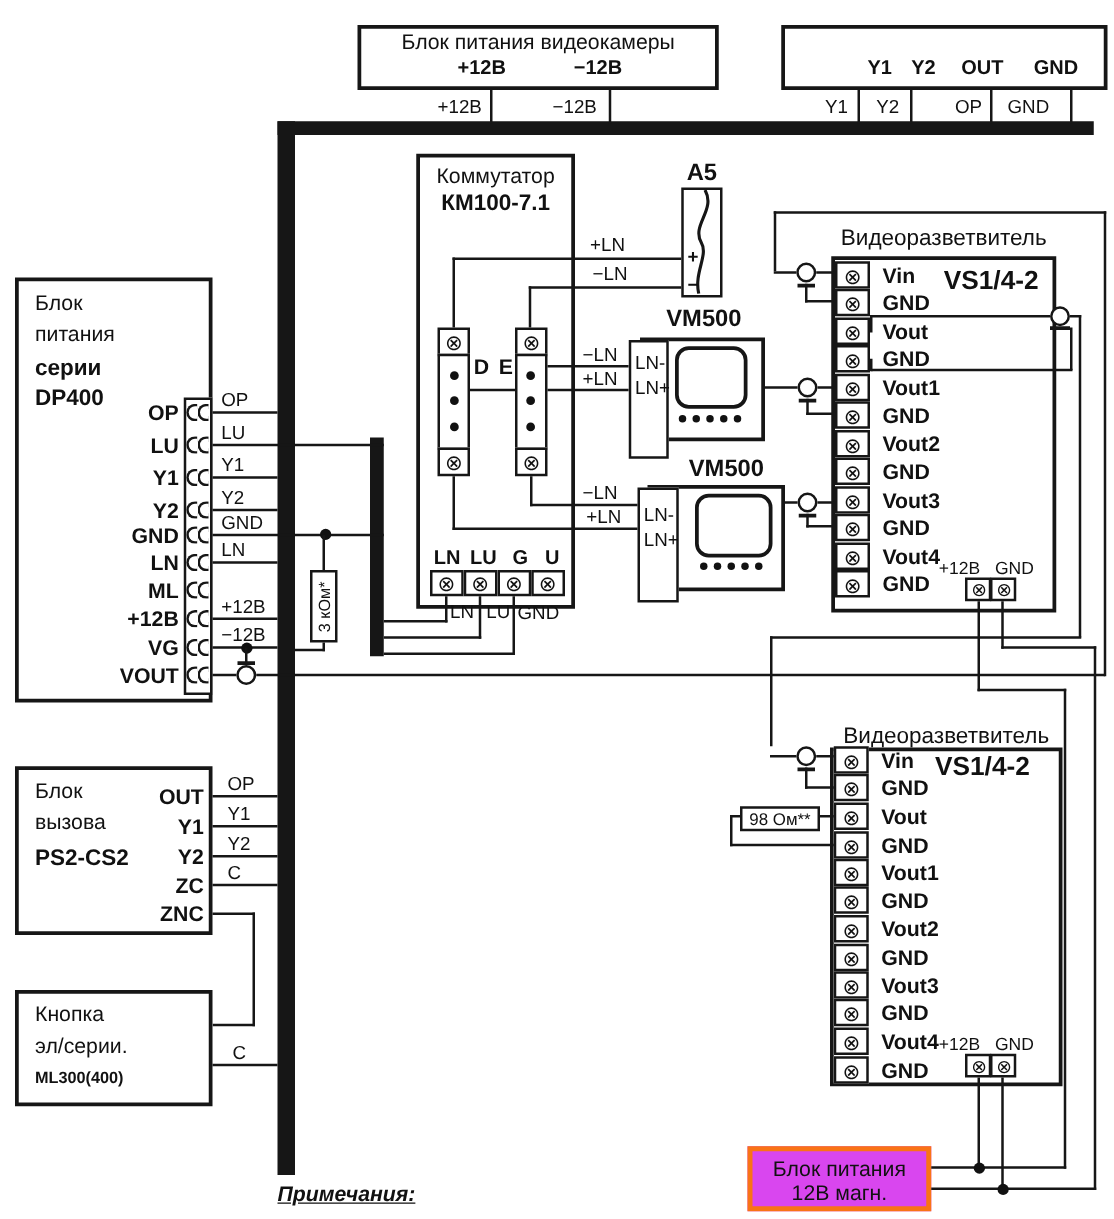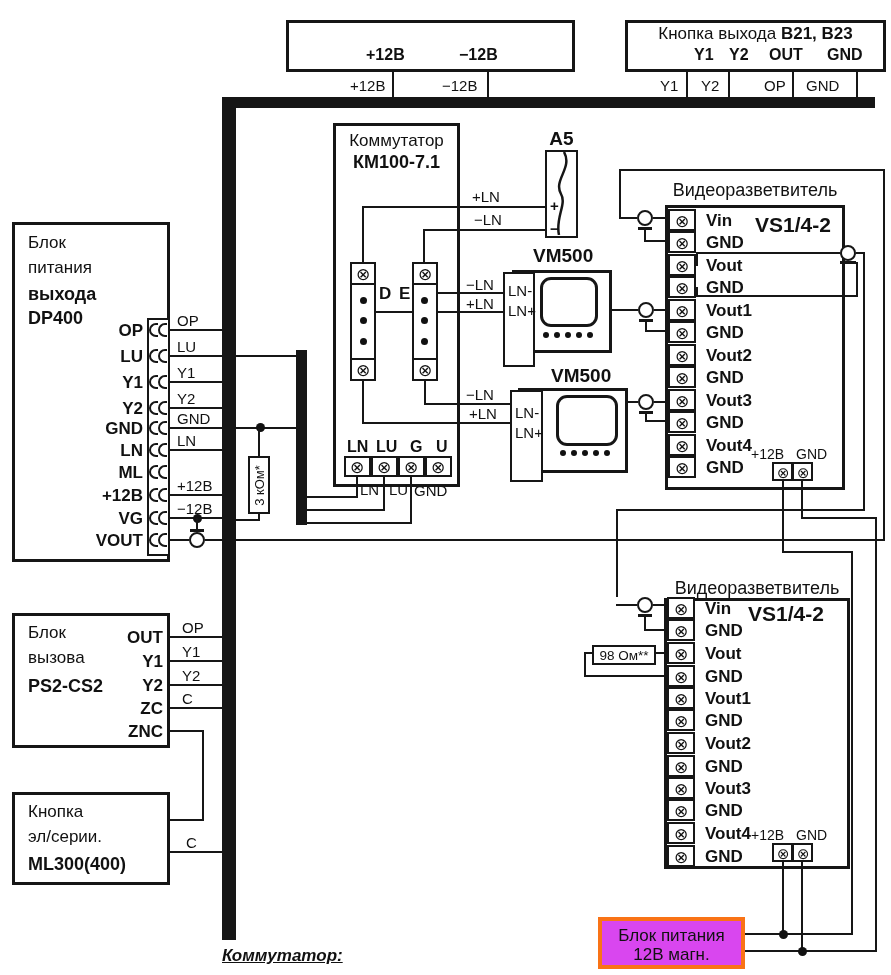--- a/index.html
+++ b/index.html
@@ -31,46 +31,46 @@
 </head>
 <body>
 
 <div id="stage">
 
   <div class="w" style="left:222px;top:97px;width:653px;height:11px"></div>
   <div class="w" style="left:222px;top:97px;width:14px;height:843px"></div>
   <div class="w" style="left:296px;top:350px;width:11px;height:175px"></div>
 
   <div class="box" style="left:286px;top:20px;width:289px;height:52px"></div>
+  <div class="t title ctr" style="left:290px;top:24px;width:281px">Блок питания видеокамеры</div>
   <div class="tb" style="left:366px;top:46px;font-size:16px">+12В</div>
   <div class="tb" style="left:459px;top:46px;font-size:16px">−12В</div>
   <div class="t" style="left:350px;top:77px">+12В</div>
   <div class="t" style="left:442px;top:77px">−12В</div>
   <div class="w" style="left:392px;top:72px;width:2px;height:27px"></div>
   <div class="w" style="left:487px;top:72px;width:2px;height:27px"></div>
 
   <div class="box" style="left:625px;top:20px;width:261px;height:52px"></div>
-  <div class="t title ctr" style="left:629px;top:24px;width:253px"><span>Кнопка выхода </span><b>В21, В23</b></div>
   <div class="tb" style="left:694px;top:46px;font-size:16px">Y1</div>
   <div class="tb" style="left:729px;top:46px;font-size:16px">Y2</div>
   <div class="tb" style="left:769px;top:46px;font-size:16px">OUT</div>
   <div class="tb" style="left:827px;top:46px;font-size:16px">GND</div>
   <div class="t" style="left:660px;top:77px">Y1</div>
   <div class="t" style="left:701px;top:77px">Y2</div>
   <div class="t" style="left:764px;top:77px">OP</div>
   <div class="t" style="left:806px;top:77px">GND</div>
   <div class="w" style="left:686px;top:72px;width:2px;height:27px"></div>
   <div class="w" style="left:728px;top:72px;width:2px;height:27px"></div>
   <div class="w" style="left:792px;top:72px;width:2px;height:27px"></div>
   <div class="w" style="left:856px;top:72px;width:2px;height:27px"></div>
 
   <div class="box" style="left:12px;top:222px;width:158px;height:340px"></div>
   <div class="t title" style="left:28px;top:233px">Блок</div>
   <div class="t title" style="left:28px;top:258px">питания</div>
-  <div class="tb" style="left:28px;top:284px;font-size:18px">выхода</div>
+  <div class="tb" style="left:28px;top:284px;font-size:18px">серии</div>
   <div class="tb" style="left:28px;top:308px;font-size:18px">DP400</div>
 
   <div class="rowlab rt" style="left:60px;top:321px;width:83px">OP</div>
   <div class="rowlab rt" style="left:60px;top:347px;width:83px">LU</div>
   <div class="rowlab rt" style="left:60px;top:373px;width:83px">Y1</div>
   <div class="rowlab rt" style="left:60px;top:399px;width:83px">Y2</div>
   <div class="rowlab rt" style="left:60px;top:419px;width:83px">GND</div>
   <div class="rowlab rt" style="left:60px;top:441px;width:83px">LN</div>
   <div class="rowlab rt" style="left:60px;top:463px;width:83px">ML</div>
   <div class="rowlab rt" style="left:60px;top:486px;width:83px">+12В</div>
@@ -439,28 +439,28 @@
   <div class="w" style="left:202px;top:730px;width:2px;height:91px"></div>
   <div class="w" style="left:170px;top:819px;width:34px;height:2px"></div>
   <div class="t" style="left:182px;top:619px">OP</div>
   <div class="t" style="left:182px;top:643px">Y1</div>
   <div class="t" style="left:182px;top:667px">Y2</div>
   <div class="t" style="left:182px;top:690px">C</div>
 
   <div class="box" style="left:12px;top:792px;width:158px;height:93px"></div>
   <div class="t title" style="left:28px;top:802px">Кнопка</div>
   <div class="t title" style="left:28px;top:827px">эл/серии.</div>
-  <div class="tb" style="left:28px;top:854px;font-size:18px">ML300(400)</div>
+  <div class="tb" style="left:28px;top:854px;font-size:13px">ML300(400)</div>
   <div class="w" style="left:170px;top:851px;width:52px;height:2px"></div>
   <div class="t" style="left:186px;top:834px">C</div>
 
   <div class="box4" style="left:598px;top:917px;width:147px;height:52px">
     <div class="t ctr" style="left:0;top:5px;width:139px;font-size:17px">Блок питания</div>
     <div class="t ctr" style="left:0;top:24px;width:139px;font-size:17px">12В магн.</div>
   </div>
   <div class="w" style="left:745px;top:933px;width:108px;height:2px"></div>
   <div class="w" style="left:745px;top:950px;width:132px;height:2px"></div>
   <div class="dot" style="left:779px;top:930px"></div>
   <div class="dot" style="left:798px;top:947px"></div>
 
-  <div class="abs" id="note" style="left:222px;top:946px">Коммутатор:</div>
+  <div class="abs" id="note" style="left:222px;top:946px">Примечания:</div>
 
 </div>
 
 </body></html>

